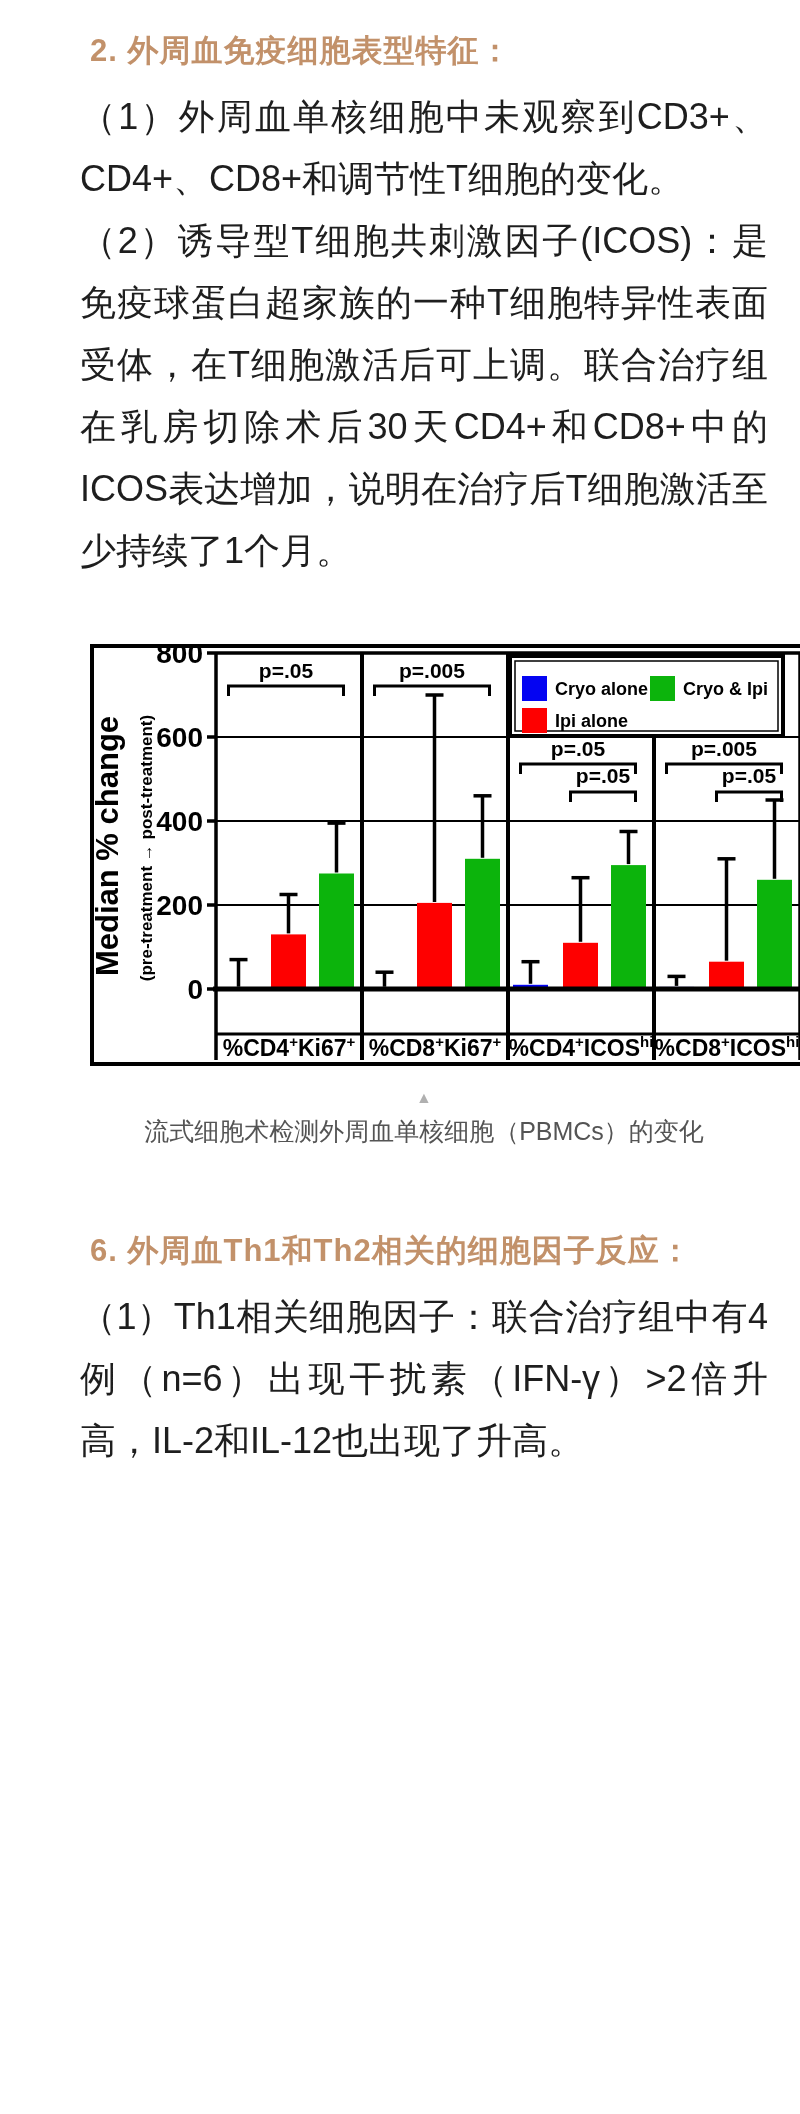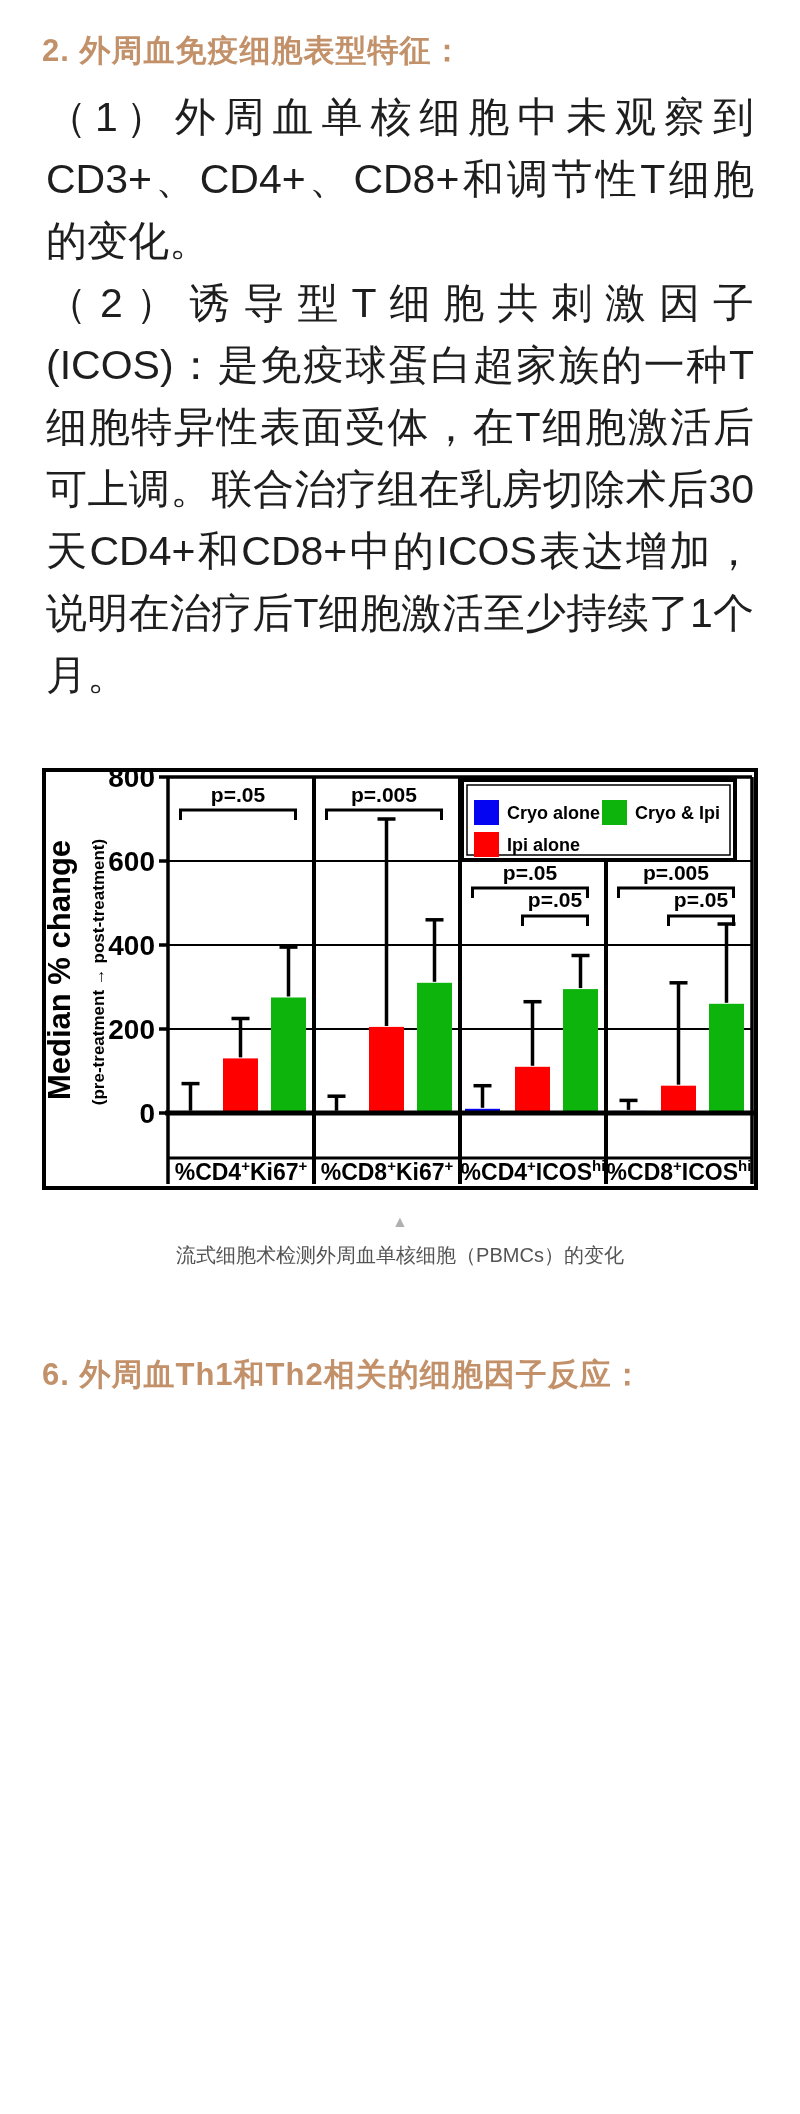--- a/index.html
+++ b/index.html
@@ -1,44 +1,45 @@
 <!DOCTYPE html>
 <html><head>
 <meta charset="utf-8">
 <style>
   html,body{margin:0;padding:0;background:#ffffff;}
   body{width:800px;height:2114px;overflow:hidden;}
   .page{
     width:800px;height:2096px;background:#ffffff;
     font-family:"Liberation Sans","DejaVu Sans",sans-serif;
     box-sizing:border-box;
+    padding-left:48px;
   }
   .sec-heading{
     margin:0 42px 14px 42px;
     font-size:31px;line-height:42px;font-weight:700;
     color:#c2916a;letter-spacing:1px;
   }
   .sec-heading.first{padding-top:30px;}
   .sec-heading.later{padding-top:82px;}
   .body-para{
-    margin:0 46px;
-    font-size:41px;line-height:62px;font-weight:400;
+    margin:0 32px;
+    font-size:36px;line-height:62px;font-weight:400;
     color:#1e1e1e;text-align:justify;
     word-break:break-word;
   }
   .chart-figure{margin:62px 42px 0 42px;padding:0;}
   #chart-mount{width:716px;height:422px;}
   #chart-mount svg{display:block;}
   .fig-marker{
     text-align:center;margin-top:22px;
     font-size:16px;line-height:20px;color:#b0b0b0;
   }
   .fig-caption{
     text-align:center;margin-top:6px;
-    font-size:20px;line-height:34px;color:#545454;
+    font-size:25px;line-height:34px;color:#545454;
   }
 </style>
 </head>
 <body>
 
 <main class="page">
 
   <h2 class="sec-heading first">2. 外周血免疫细胞表型特征：</h2>
 
   <p class="body-para">（1）外周血单核细胞中未观察到CD3+、CD4+、CD8+和调节性T细胞的变化。</p>
@@ -135,14 +136,15 @@
         </svg>
       </div>
   </figure>
 
   <div class="fig-marker">▲</div>
 
   <div class="fig-caption">流式细胞术检测外周血单核细胞（PBMCs）的变化</div>
 
   <h2 class="sec-heading later">6. 外周血Th1和Th2相关的细胞因子反应：</h2>
 
+  <p class="body-para">（1）Th1相关细胞因子：联合治疗组中有4例（n=6）出现干扰素（IFN-γ）&gt;2倍升高，IL-2和IL-12也出现了升高。</p>
 
 </main>
 
 </body></html>

